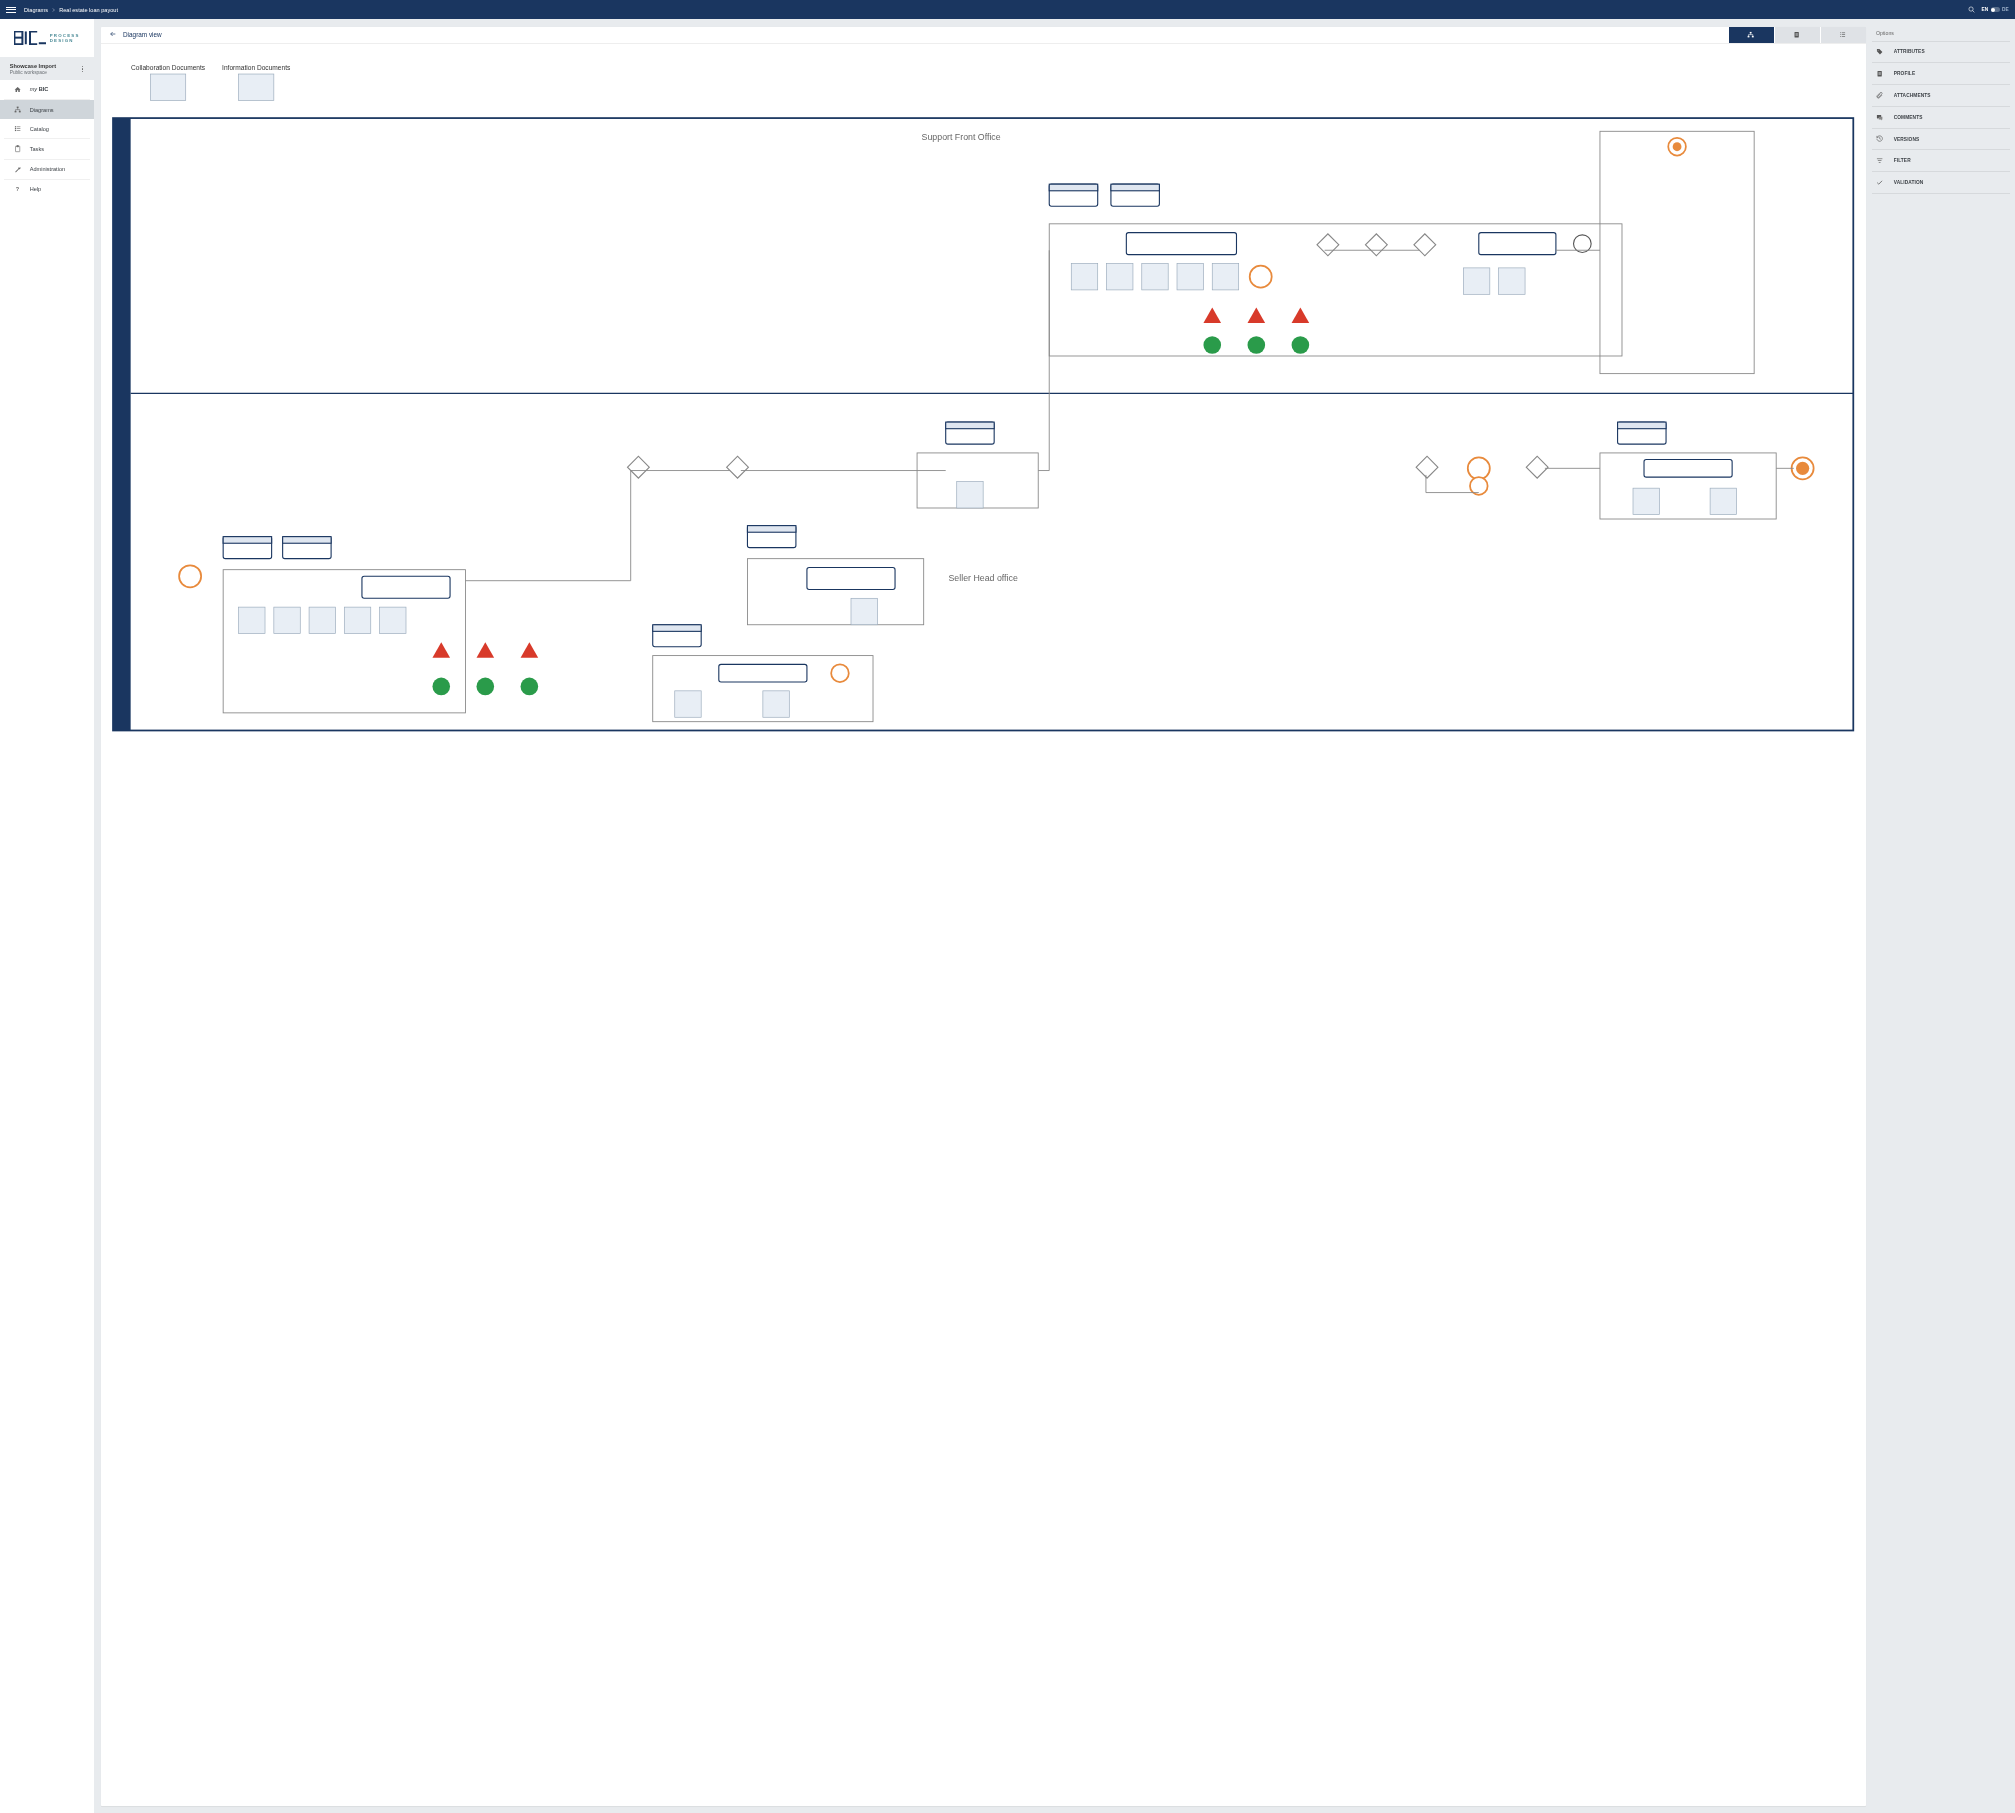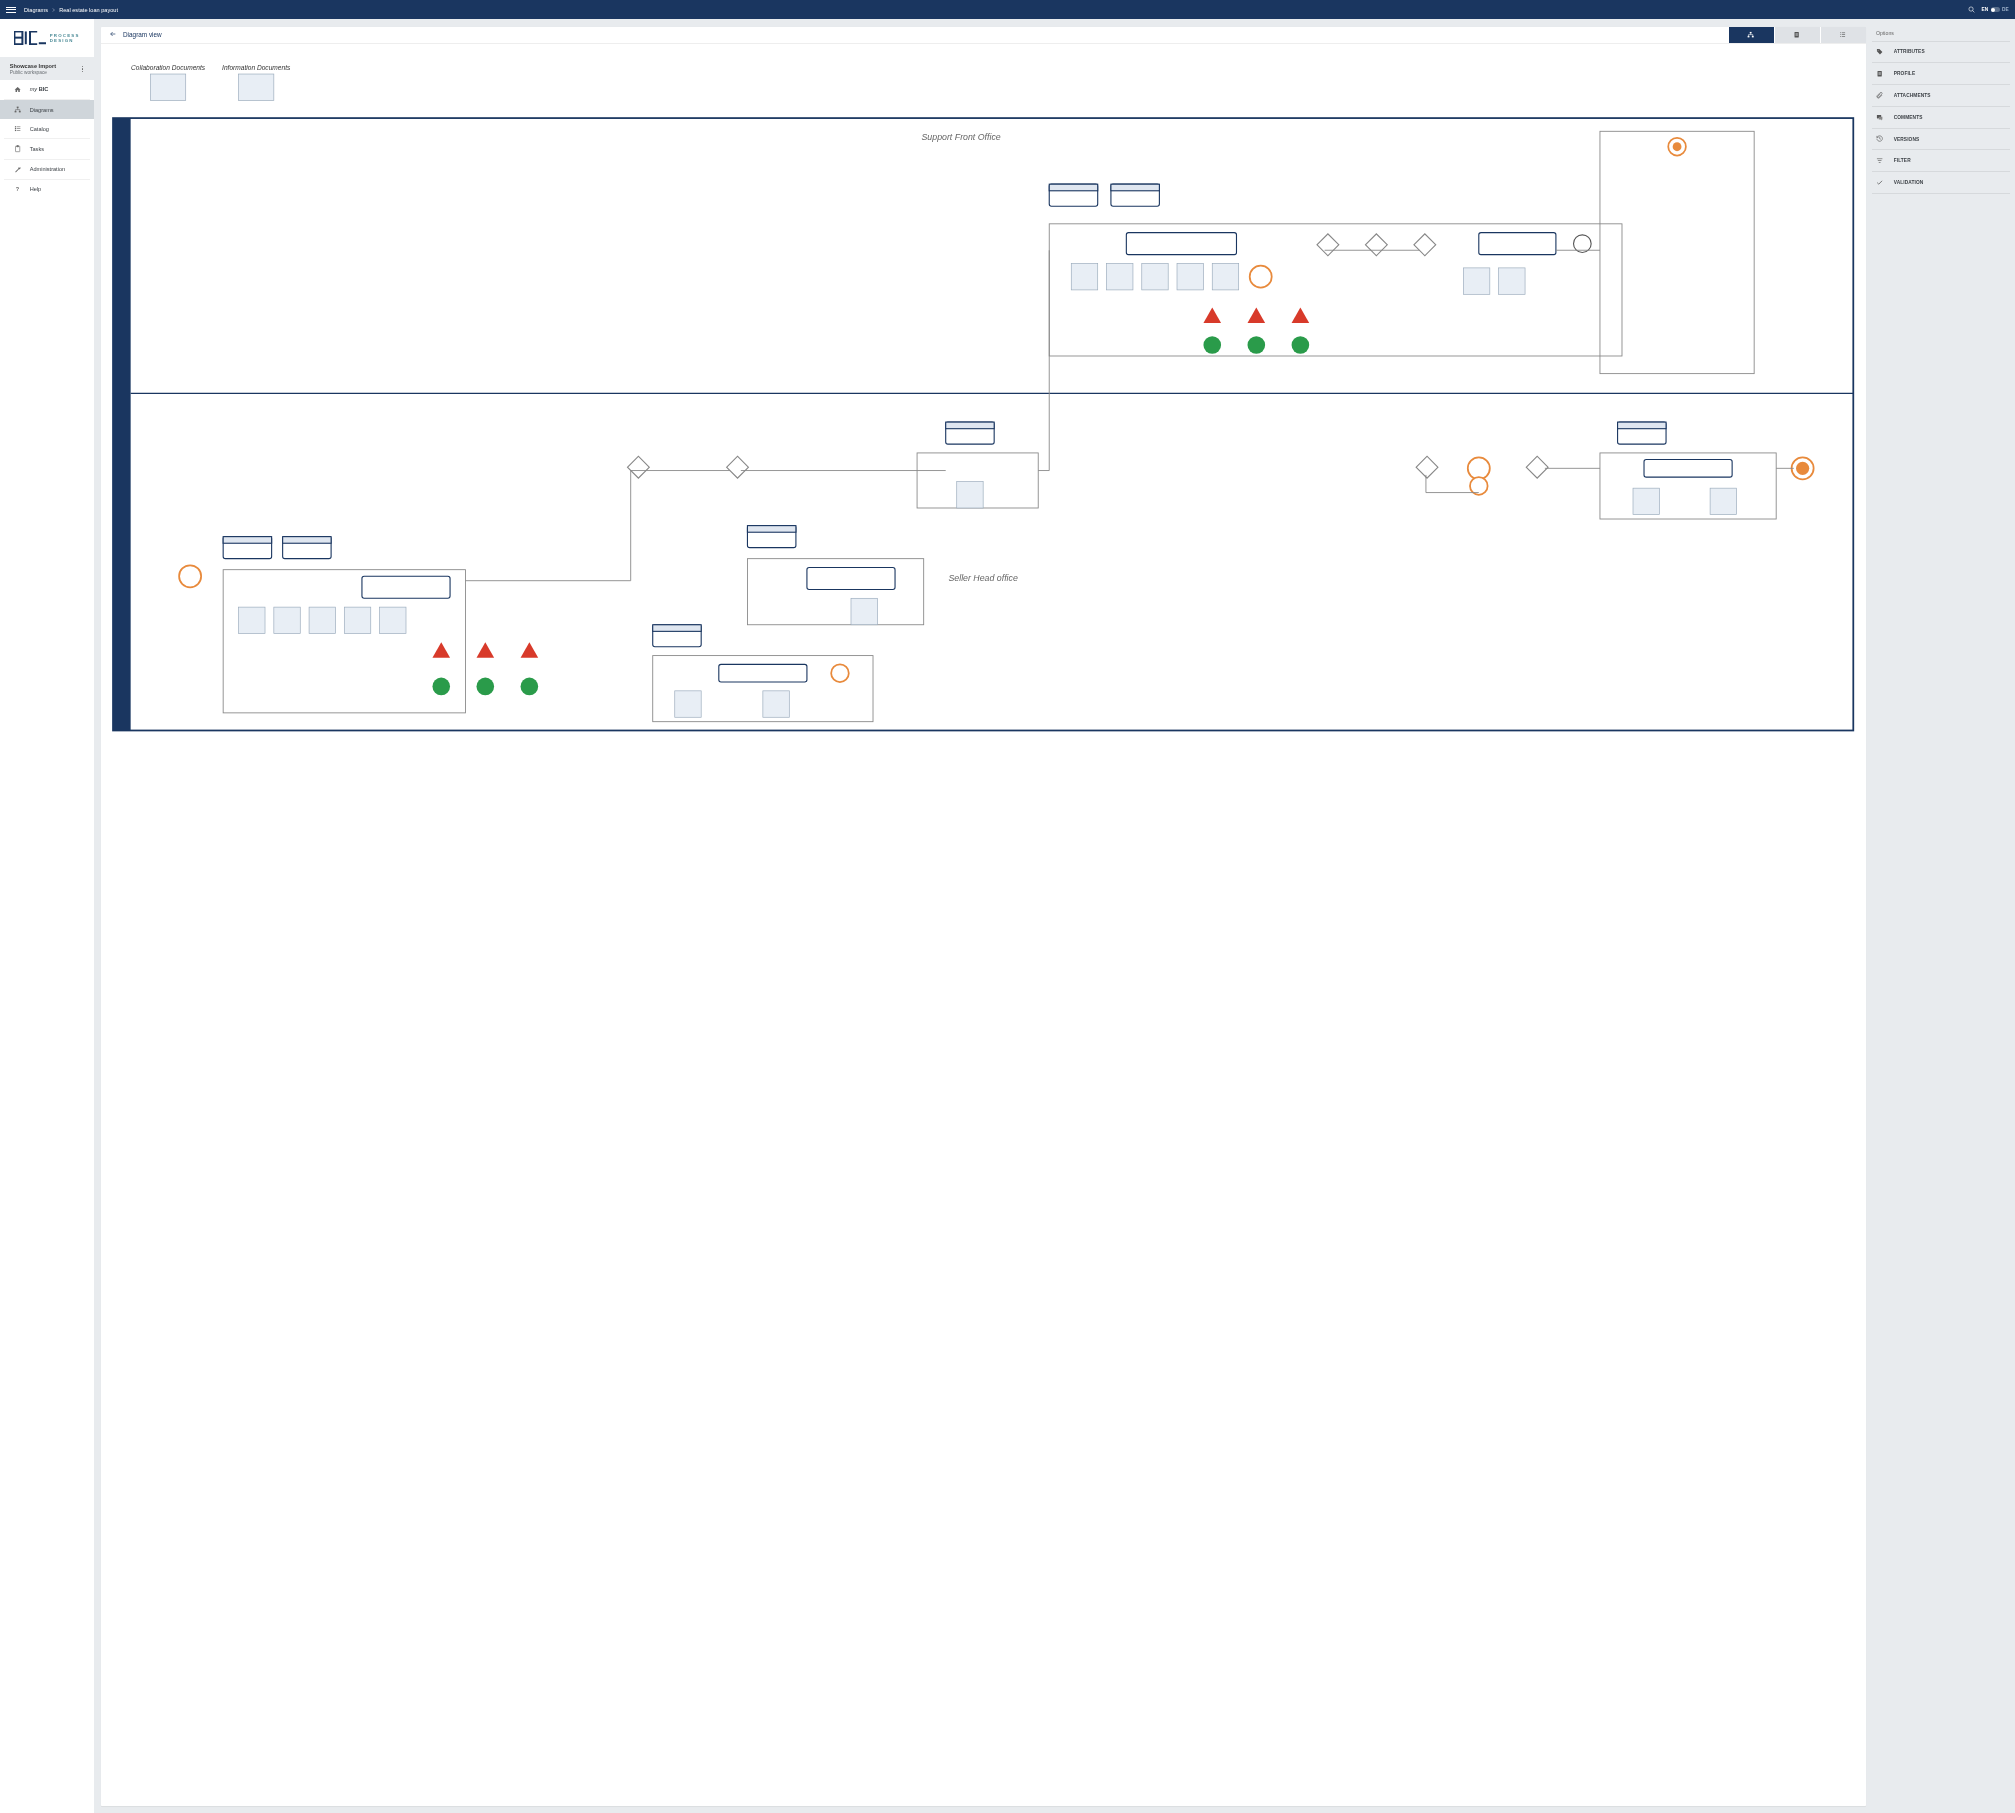--- a/index.html
+++ b/index.html
@@ -52,21 +52,21 @@
   .diagram-panel { flex: 1; background: #fff; border-radius: 0.8px; display: flex; flex-direction: column; box-shadow: 0 0.4px 0.8px rgba(0,0,0,0.06); min-width: 0; }
   .diagram-header { height: 17px; display: flex; align-items: center; border-bottom: 0.4px solid #eee; }
   .diagram-title-area { display: flex; align-items: center; gap: 6.4px; padding: 0 7.3px; flex: 1; }
   .back-arrow { cursor: pointer; color: #1a3660; }
   .diagram-title { font-size: 6.4px; color: #1a3660; font-weight: 400; }
   .view-tabs { display: flex; height: 100%; }
   .view-tab { width: 46px; display: flex; align-items: center; justify-content: center; cursor: pointer; background: #dfe2e6; border-left: 0.4px solid #fff;}
   .view-tab.active { background: #1a3660; color: #fff; }
   .view-tab svg { width: 7.3px; height: 7.3px; }
   
-  .diagram-canvas { flex: 1; padding: 8px 1px; overflow: auto; font-style: italic; }
+  .diagram-canvas { flex: 1; padding: 8px 1px; overflow: auto; }
   .diagram-svg { width: 100%; height: auto; }
   
   
   .right-panel { width: 143px; padding-right: 4.8px; }
   .options-title { font-size: 5.2px; color: #666; padding: 3.2px 4px 4.8px; border-bottom: 0.4px solid #d6d9dc; }
   .opt-list { list-style: none; }
   .opt-item { display: flex; align-items: center; gap: 9.7px; padding: 6.4px 4px; border-bottom: 0.4px solid #d6d9dc; cursor: pointer; font-size: 4.8px; font-weight: 700; color: #3a3f44; letter-spacing: 0.1px; }
   .opt-item .opt-icon { width: 8px; height: 8px; color: #555; display: flex; align-items: center; justify-content: center; }
   .task-box { fill: #fff; stroke: #1a3660; stroke-width: 0.5; rx: 1; }
   .task-header { fill: #dfe6f0; stroke: #1a3660; stroke-width: 0.5; }

